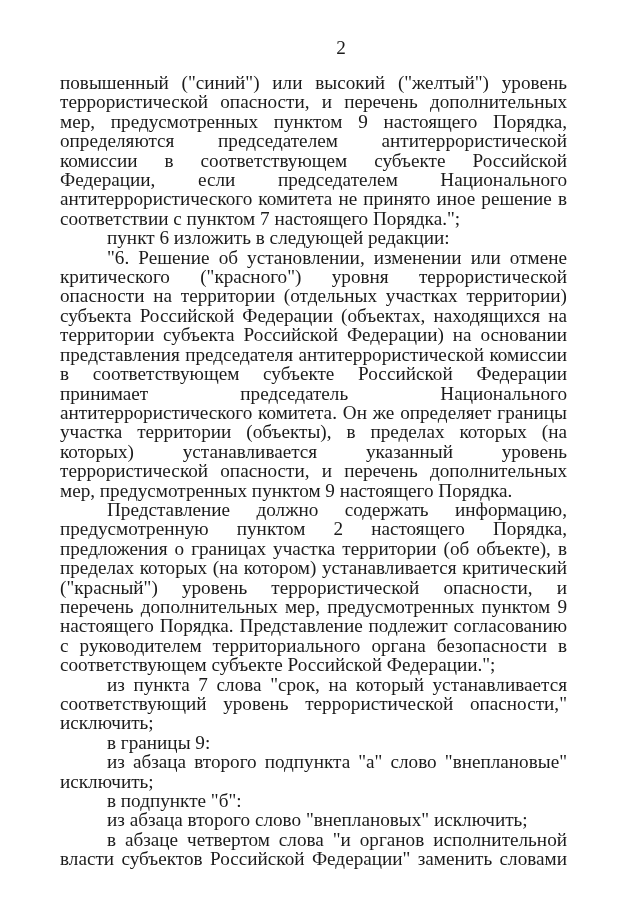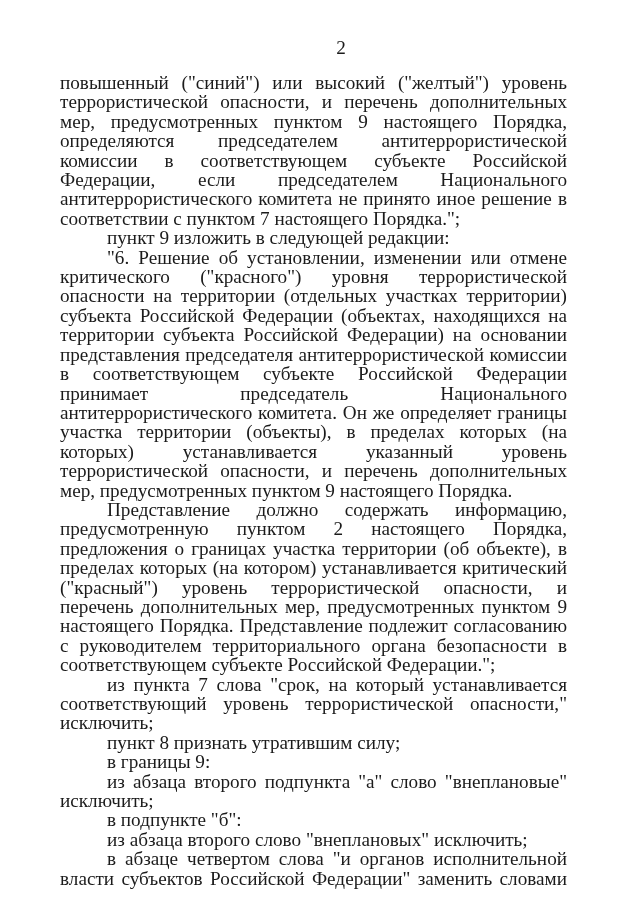--- a/index.html
+++ b/index.html
@@ -47,24 +47,23 @@
     text-align-last: justify;
   }
 </style>
 </head>
 <body>
 
 <div class="page">
   <div class="page-number">2</div>
   <div class="body-text">
       <p class="">повышенный ("синий") или высокий ("желтый") уровень террористической опасности, и перечень дополнительных мер, предусмотренных пунктом 9 настоящего Порядка, определяются председателем антитеррористической комиссии в соответствующем субъекте Российской Федерации, если председателем Национального антитеррористического комитета не принято иное решение в соответствии с пунктом 7 настоящего Порядка.";</p>
-      <p class="indent">пункт 9 изложить в следующей редакции:</p>
+      <p class="indent">пункт 6 изложить в следующей редакции:</p>
       <p class="indent">"6. Решение об установлении, изменении или отмене критического ("красного") уровня террористической опасности на территории (отдельных участках территории) субъекта Российской Федерации (объектах, находящихся на территории субъекта Российской Федерации) на основании представления председателя антитеррористической комиссии в соответствующем субъекте Российской Федерации принимает председатель Национального антитеррористического комитета. Он же определяет границы участка территории (объекты), в пределах которых (на которых) устанавливается указанный уровень террористической опасности, и перечень дополнительных мер, предусмотренных пунктом 9 настоящего Порядка.</p>
       <p class="indent">Представление должно содержать информацию, предусмотренную пунктом 2 настоящего Порядка, предложения о границах участка территории (об объекте), в пределах которых (на котором) устанавливается критический ("красный") уровень террористической опасности, и перечень дополнительных мер, предусмотренных пунктом 9 настоящего Порядка. Представление подлежит согласованию с руководителем территориального органа безопасности в соответствующем субъекте Российской Федерации.";</p>
       <p class="indent">из пункта 7 слова "срок, на который устанавливается соответствующий уровень террористической опасности," исключить;</p>
-      <p class="indent">пункт 8 признать утратившим силу;</p>
       <p class="indent">в границы 9:</p>
       <p class="indent">из абзаца второго подпункта "а" слово "внеплановые" исключить;</p>
       <p class="indent">в подпункте "б":</p>
       <p class="indent">из абзаца второго слово "внеплановых" исключить;</p>
       <p class="indent justify-last">в абзаце четвертом слова "и органов исполнительной власти субъектов Российской Федерации" заменить словами</p>
     </div>
 </div>
 
 </body></html>

